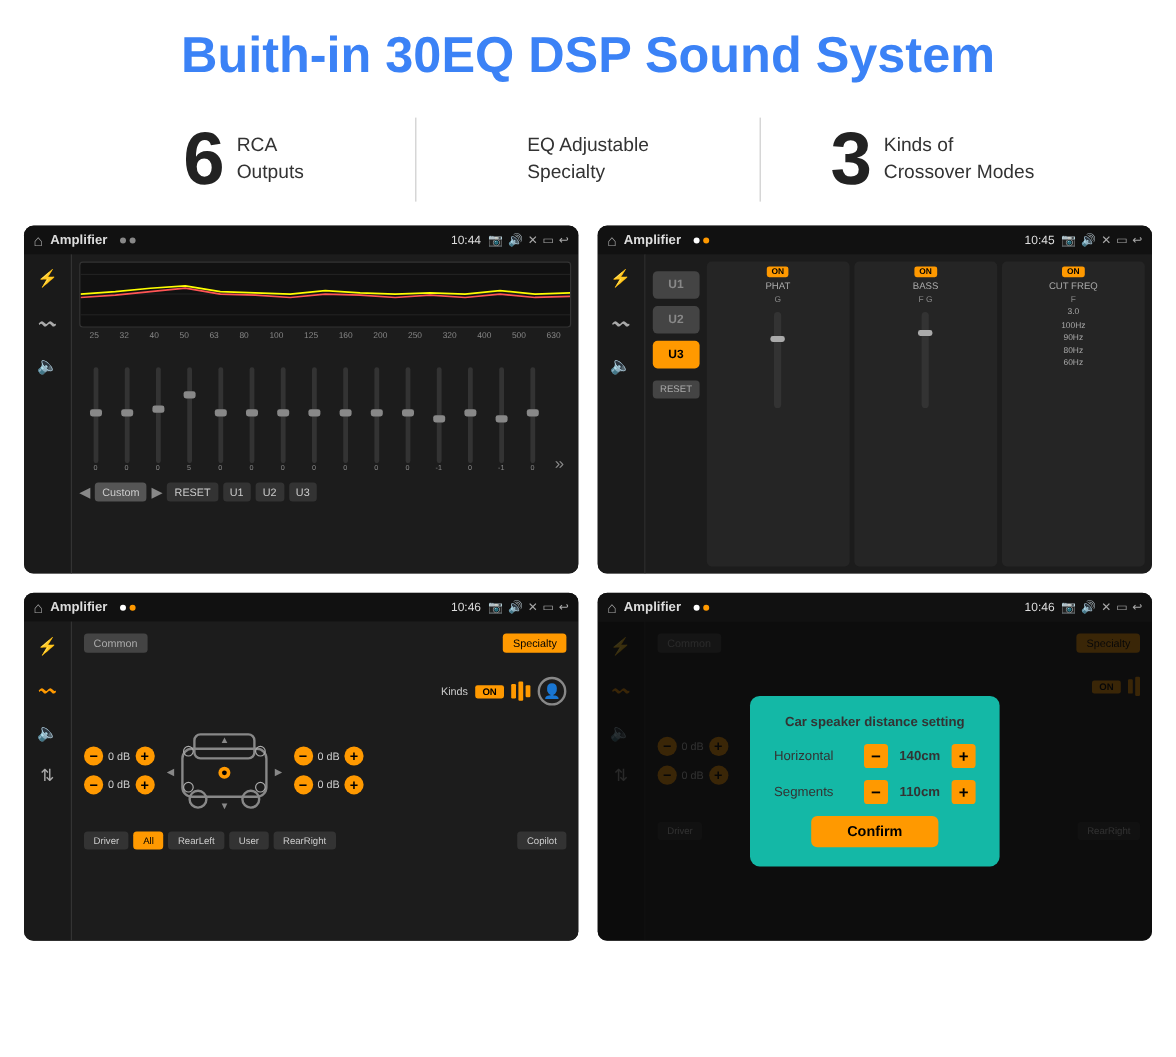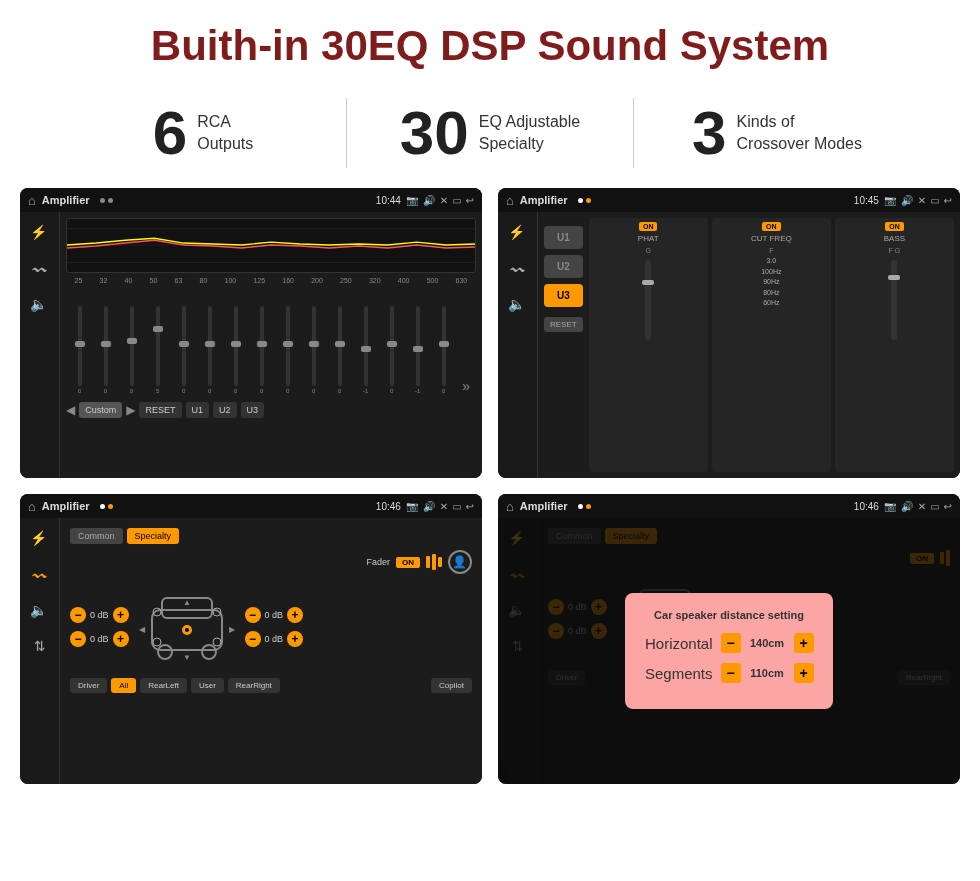--- a/index.html
+++ b/index.html
@@ -8,21 +8,21 @@
       height: 881px;
       background: #fff;
       font-family: Arial, sans-serif;
       overflow: hidden;
     }
 
     .page-title {
       text-align: center;
       font-size: 42px;
       font-weight: 900;
-      color: #7f1d1d;
+      color: #3b82f6;
       padding: 22px 0 18px 0;
     }
 
     .stats-row {
       display: flex;
       justify-content: center;
       align-items: center;
       gap: 0;
       padding: 10px 60px 20px 60px;
     }
@@ -313,21 +313,22 @@
     }
 
     
     .fader-main {
       padding: 4px;
     }
 
     .fader-tabs {
       display: flex;
       gap: 4px;
-      margin-bottom: 6px;
+      margin-bottom: 20px;
+      justify-content: space-between;
     }
 
     .fader-tab {
       font-size: 9px;
       padding: 3px 8px;
       border-radius: 3px;
       background: #444;
       color: #aaa;
       cursor: pointer;
     }
@@ -401,21 +402,21 @@
       position: absolute;
       inset: 24px 0 0 0;
       background: rgba(0,0,0,0.5);
       display: flex;
       align-items: center;
       justify-content: center;
       z-index: 10;
     }
 
     .dialog-box {
-      background: #fca5a5;
+      background: #14b8a6;
       border-radius: 8px;
       padding: 16px 20px;
       width: 208px;
     }
 
     .dialog-title {
       font-size: 11px;
       font-weight: bold;
       color: #333;
       margin-bottom: 12px;
@@ -424,21 +425,21 @@
 
     .dialog-row {
       display: flex;
       align-items: center;
       gap: 8px;
       margin-bottom: 10px;
       font-size: 10px;
       color: #333;
     }
 
-    .dialog-row label { flex: 1; font-size: 15px; }
+    .dialog-row label { flex: 1; font-size: 11px; }
 
     .dialog-stepper {
       display: flex;
       align-items: center;
       gap: 4px;
     }
 
     .step-btn {
       width: 20px; height: 20px;
       background: #f90;
@@ -488,21 +489,20 @@
 <div class="stats-row">
   <div class="stat-item">
     <span class="stat-number">6</span>
     <div>
       <div class="stat-text">RCA</div>
       <div class="stat-text">Outputs</div>
     </div>
   </div>
   <div class="stat-divider"></div>
   <div class="stat-item">
-    <span class="stat-number">30</span>
     <div>
       <div class="stat-text">EQ Adjustable</div>
       <div class="stat-text">Specialty</div>
     </div>
   </div>
   <div class="stat-divider"></div>
   <div class="stat-item">
     <span class="stat-number">3</span>
     <div>
       <div class="stat-text">Kinds of</div>
@@ -714,31 +714,31 @@
             <div class="channel-col">
               <div class="on-badge">ON</div>
               <div class="channel-label">PHAT</div>
               <div style="font-size:7px;color:#888;margin:2px 0;">G</div>
               <div class="channel-slider">
                   <div class="channel-slider-handle" style="top:20px;"></div>
                 </div>
             </div>
             <div class="channel-col">
               <div class="on-badge">ON</div>
-              <div class="channel-label">CUT FREQ</div>
-              <div style="font-size:7px;color:#888;margin:2px 0;">F</div>
-              <div style="font-size:7px;color:#aaa;text-align:center;line-height:1.5;">3.0<br>100Hz<br>90Hz<br>80Hz<br>60Hz</div>
-            </div>
-            <div class="channel-col">
-              <div class="on-badge">ON</div>
               <div class="channel-label">BASS</div>
               <div style="font-size:7px;color:#888;margin:2px 0;">F G</div>
               <div class="channel-slider">
                   <div class="channel-slider-handle" style="top:15px;"></div>
                 </div>
+            </div>
+            <div class="channel-col">
+              <div class="on-badge">ON</div>
+              <div class="channel-label">CUT FREQ</div>
+              <div style="font-size:7px;color:#888;margin:2px 0;">F</div>
+              <div style="font-size:7px;color:#aaa;text-align:center;line-height:1.5;">3.0<br>100Hz<br>90Hz<br>80Hz<br>60Hz</div>
             </div>
           </div>
         </div>
       </div>
     </div>
   </div>
 
   <div class="screen-card">
     <div class="status-bar">
       <span class="home-icon">⌂</span>
@@ -763,21 +763,21 @@
         <div class="sidebar-icon">🔈</div>
         <div class="sidebar-icon">⇅</div>
       </div>
       <div class="main-area">
         <div class="fader-main">
           <div class="fader-tabs">
             <div class="fader-tab">Common</div>
             <div class="fader-tab active">Specialty</div>
           </div>
           <div class="fader-row">
-            <span>Fader</span>
+            <span>Kinds</span>
             <div class="on-toggle">ON</div>
             <div style="display:flex;gap:2px;align-items:center;">
               <div style="width:4px;height:12px;background:#f90;border-radius:1px;"></div>
               <div style="width:4px;height:16px;background:#f90;border-radius:1px;"></div>
               <div style="width:4px;height:10px;background:#f90;border-radius:1px;"></div>
             </div>
             <div style="width:24px;height:24px;border:2px solid #888;border-radius:50%;display:flex;align-items:center;justify-content:center;">
               <span style="font-size:12px;color:#aaa;">👤</span>
             </div>
           </div>
@@ -932,17 +932,20 @@
           </div>
         </div>
         <div class="dialog-row">
           <label>Segments</label>
           <div class="dialog-stepper">
             <button class="step-btn">−</button>
             <span class="step-value">110cm</span>
             <button class="step-btn">+</button>
           </div>
         </div>
+        <div class="dialog-confirm">
+          <button class="confirm-btn">Confirm</button>
+        </div>
       </div>
     </div>
   </div>
 
 </div>
 
 </body></html>

